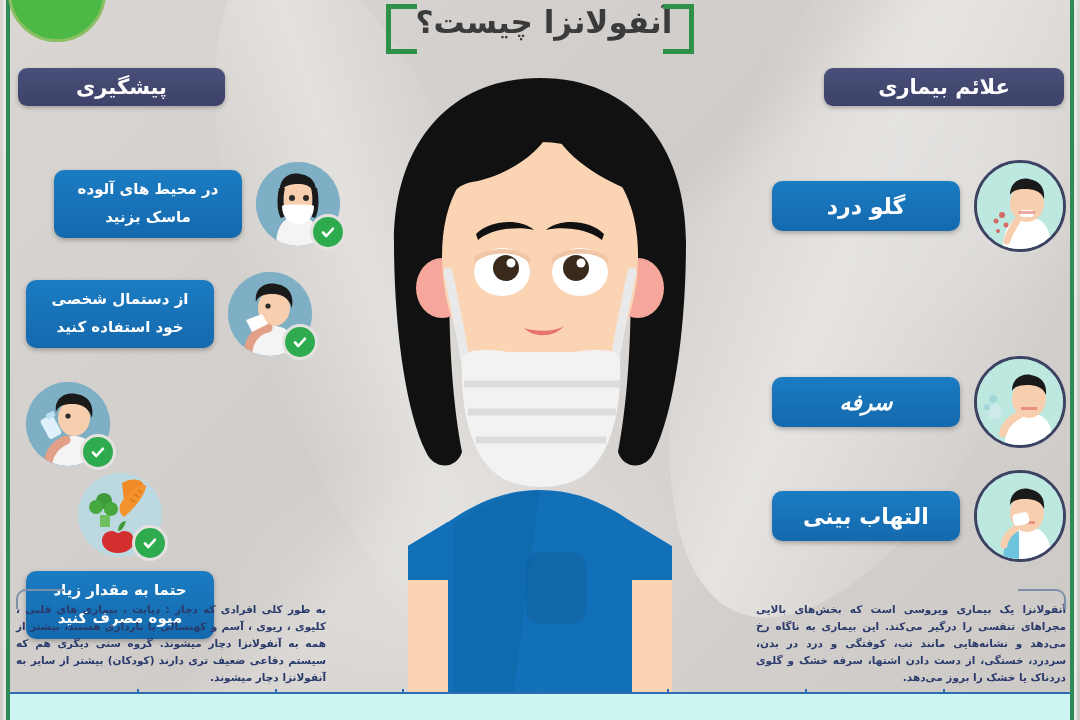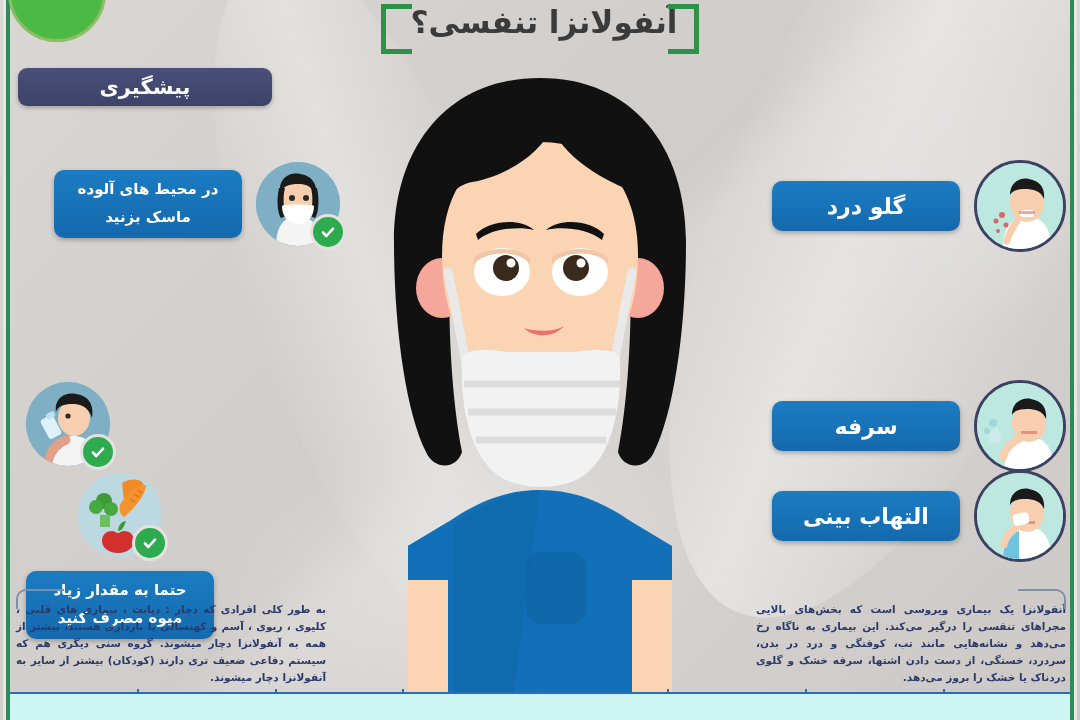--- a/index.html
+++ b/index.html
@@ -55,21 +55,21 @@
   
   .sec-head{
     position:absolute;height:38px;border-radius:9px;
     background:linear-gradient(180deg,#4a4f7a 0%,#3d4269 100%);
     box-shadow:0 2px 4px rgba(0,0,0,.25);
     color:#fff;font-size:21px;font-weight:bold;
     display:flex;align-items:center;justify-content:center;
     letter-spacing:1px;
   }
   .sec-right{right:16px;top:68px;width:240px;}
-  .sec-left{left:18px;top:68px;width:254px;}
+  .sec-left{left:18px;top:68px;width:207px;}
 
   
   .sym-row{position:absolute;right:14px;display:flex;align-items:center;gap:14px;flex-direction:row;}
   .sym-pill{
     width:188px;height:50px;border-radius:10px;
     background:linear-gradient(180deg,#1b7cc2 0%,#1569ad 100%);
     box-shadow:0 2px 5px rgba(0,0,0,.28);
     color:#fff;font-size:22px;font-weight:bold;
     display:flex;align-items:center;justify-content:center;letter-spacing:2px;
     order:2;
@@ -136,24 +136,27 @@
   <div class="swoosh sw4"></div>
 
   <div class="rail rail-l"></div>
   <div class="rail rail-r"></div>
   <div class="green-circle"></div>
 
   <div class="title-wrap">
     <div class="title">
       <span class="bracket br-right"></span>
       <span class="bracket br-left"></span>
-      <span>آنفولانزا تنفسی؟</span>
-    </div>
-  </div>
-
+      <span>آنفولانزا چیست؟</span>
+    </div>
+  </div>
+
+  <div class="sec-head sec-right">
+    <span>علائم بیماری</span>
+  </div>
   <div class="sec-head sec-left">
     <span>پیشگیری</span>
   </div>
 
   <div id="hero">
     <svg viewBox="0 0 420 660" width="420" height="660">
       <defs>
         <clipPath id="faceClip">
             <ellipse cx="210" cy="205" rx="108" ry="126"></ellipse>
           </clipPath>
@@ -226,21 +229,21 @@
             <circle cx="19" cy="58" r="2.5"></circle>
             <circle cx="29" cy="62" r="2.5"></circle>
           <circle cx="21" cy="68" r="2"></circle>
         </g>
       </svg>
     </div>
     <div class="sym-pill">گلو درد</div>
   </div>
 
 
-  <div class="sym-row" style="top:380px;">
+  <div class="sym-row" style="top:356px;font-style:italic;">
     <div class="sym-circle">
       <svg viewBox="0 0 86 86" width="86" height="86">
         <rect width="86" height="86" fill="#bde8e0"></rect>
         <path d="M28 86 C28 62 38 54 52 54 C66 54 76 62 76 86 Z" fill="#ffffff"></path>
         <ellipse cx="52" cy="40" rx="17" ry="19" fill="#f7cfae"></ellipse>
         <path d="M35 32 C35 18 47 14 54 16 C66 18 70 26 69 36 C66 28 58 26 50 26 C42 26 37 28 35 32 Z" fill="#1a1a1a"></path>
         <path d="M44 48 h16 v3 h-16 Z" fill="#d9534f" opacity=".5"></path>
         <path d="M42 56 C34 60 28 66 26 74" stroke="#f7cfae" stroke-width="8" fill="none" stroke-linecap="round"></path>
         <path d="M20 44 C14 46 10 52 12 58 C16 62 24 60 26 54 Z" fill="#cfe9ea" opacity=".9"></path>
         <g fill="#9fd4d8" opacity=".9">
@@ -285,20 +288,41 @@
       </div>
       <span class="check">
         <svg viewBox="0 0 16 16">
             <path d="M3 8.5 L6.3 12 L13 4.6" stroke="#ffffff" stroke-width="2.6" fill="none" stroke-linecap="round" stroke-linejoin="round"></path>
           </svg>
       </span>
     </div>
     <div class="prev-pill">در محیط های آلوده ماسک بزنید</div>
   </div>
 
+  <div class="prev-row" style="top:272px;">
+    <div class="prev-circle">
+      <div class="prev-inner">
+        <svg viewBox="0 0 84 84" width="84" height="84">
+          <rect width="84" height="84" fill="#7fafc4"></rect>
+          <path d="M24 84 C24 62 34 54 46 54 C58 54 68 62 68 84 Z" fill="#f4f4f4"></path>
+          <ellipse cx="46" cy="36" rx="16" ry="18" fill="#f7cfae"></ellipse>
+          <path d="M28 30 C26 14 40 10 48 12 C62 14 66 24 64 36 C60 24 52 22 44 22 C36 22 30 24 28 30 Z" fill="#1a1a1a"></path>
+          <circle cx="40" cy="34" r="2.6" fill="#2b2b2b"></circle>
+          <path d="M40 56 C30 58 22 66 20 78" stroke="#e2a089" stroke-width="9" fill="none" stroke-linecap="round"></path>
+          <path d="M18 48 L34 42 L40 52 L24 60 Z" fill="#ffffff"></path>
+        </svg>
+      </div>
+      <span class="check">
+        <svg viewBox="0 0 16 16">
+            <path d="M3 8.5 L6.3 12 L13 4.6" stroke="#ffffff" stroke-width="2.6" fill="none" stroke-linecap="round" stroke-linejoin="round"></path>
+          </svg>
+      </span>
+    </div>
+    <div class="prev-pill">از دستمال شخصی خود استفاده کنید</div>
+  </div>
 
   <div class="prev-row" style="top:382px;">
     <div class="prev-circle">
       <div class="prev-inner">
         <svg viewBox="0 0 84 84" width="84" height="84">
           <rect width="84" height="84" fill="#7fafc4"></rect>
           <path d="M26 84 C26 62 36 54 48 54 C60 54 70 62 70 84 Z" fill="#f4f4f4"></path>
           <ellipse cx="48" cy="36" rx="16" ry="18" fill="#f7cfae"></ellipse>
           <path d="M30 30 C28 14 42 10 50 12 C64 14 68 24 66 36 C62 24 54 22 46 22 C38 22 32 24 30 30 Z" fill="#1a1a1a"></path>
           <circle cx="42" cy="34" r="2.6" fill="#2b2b2b"></circle>

